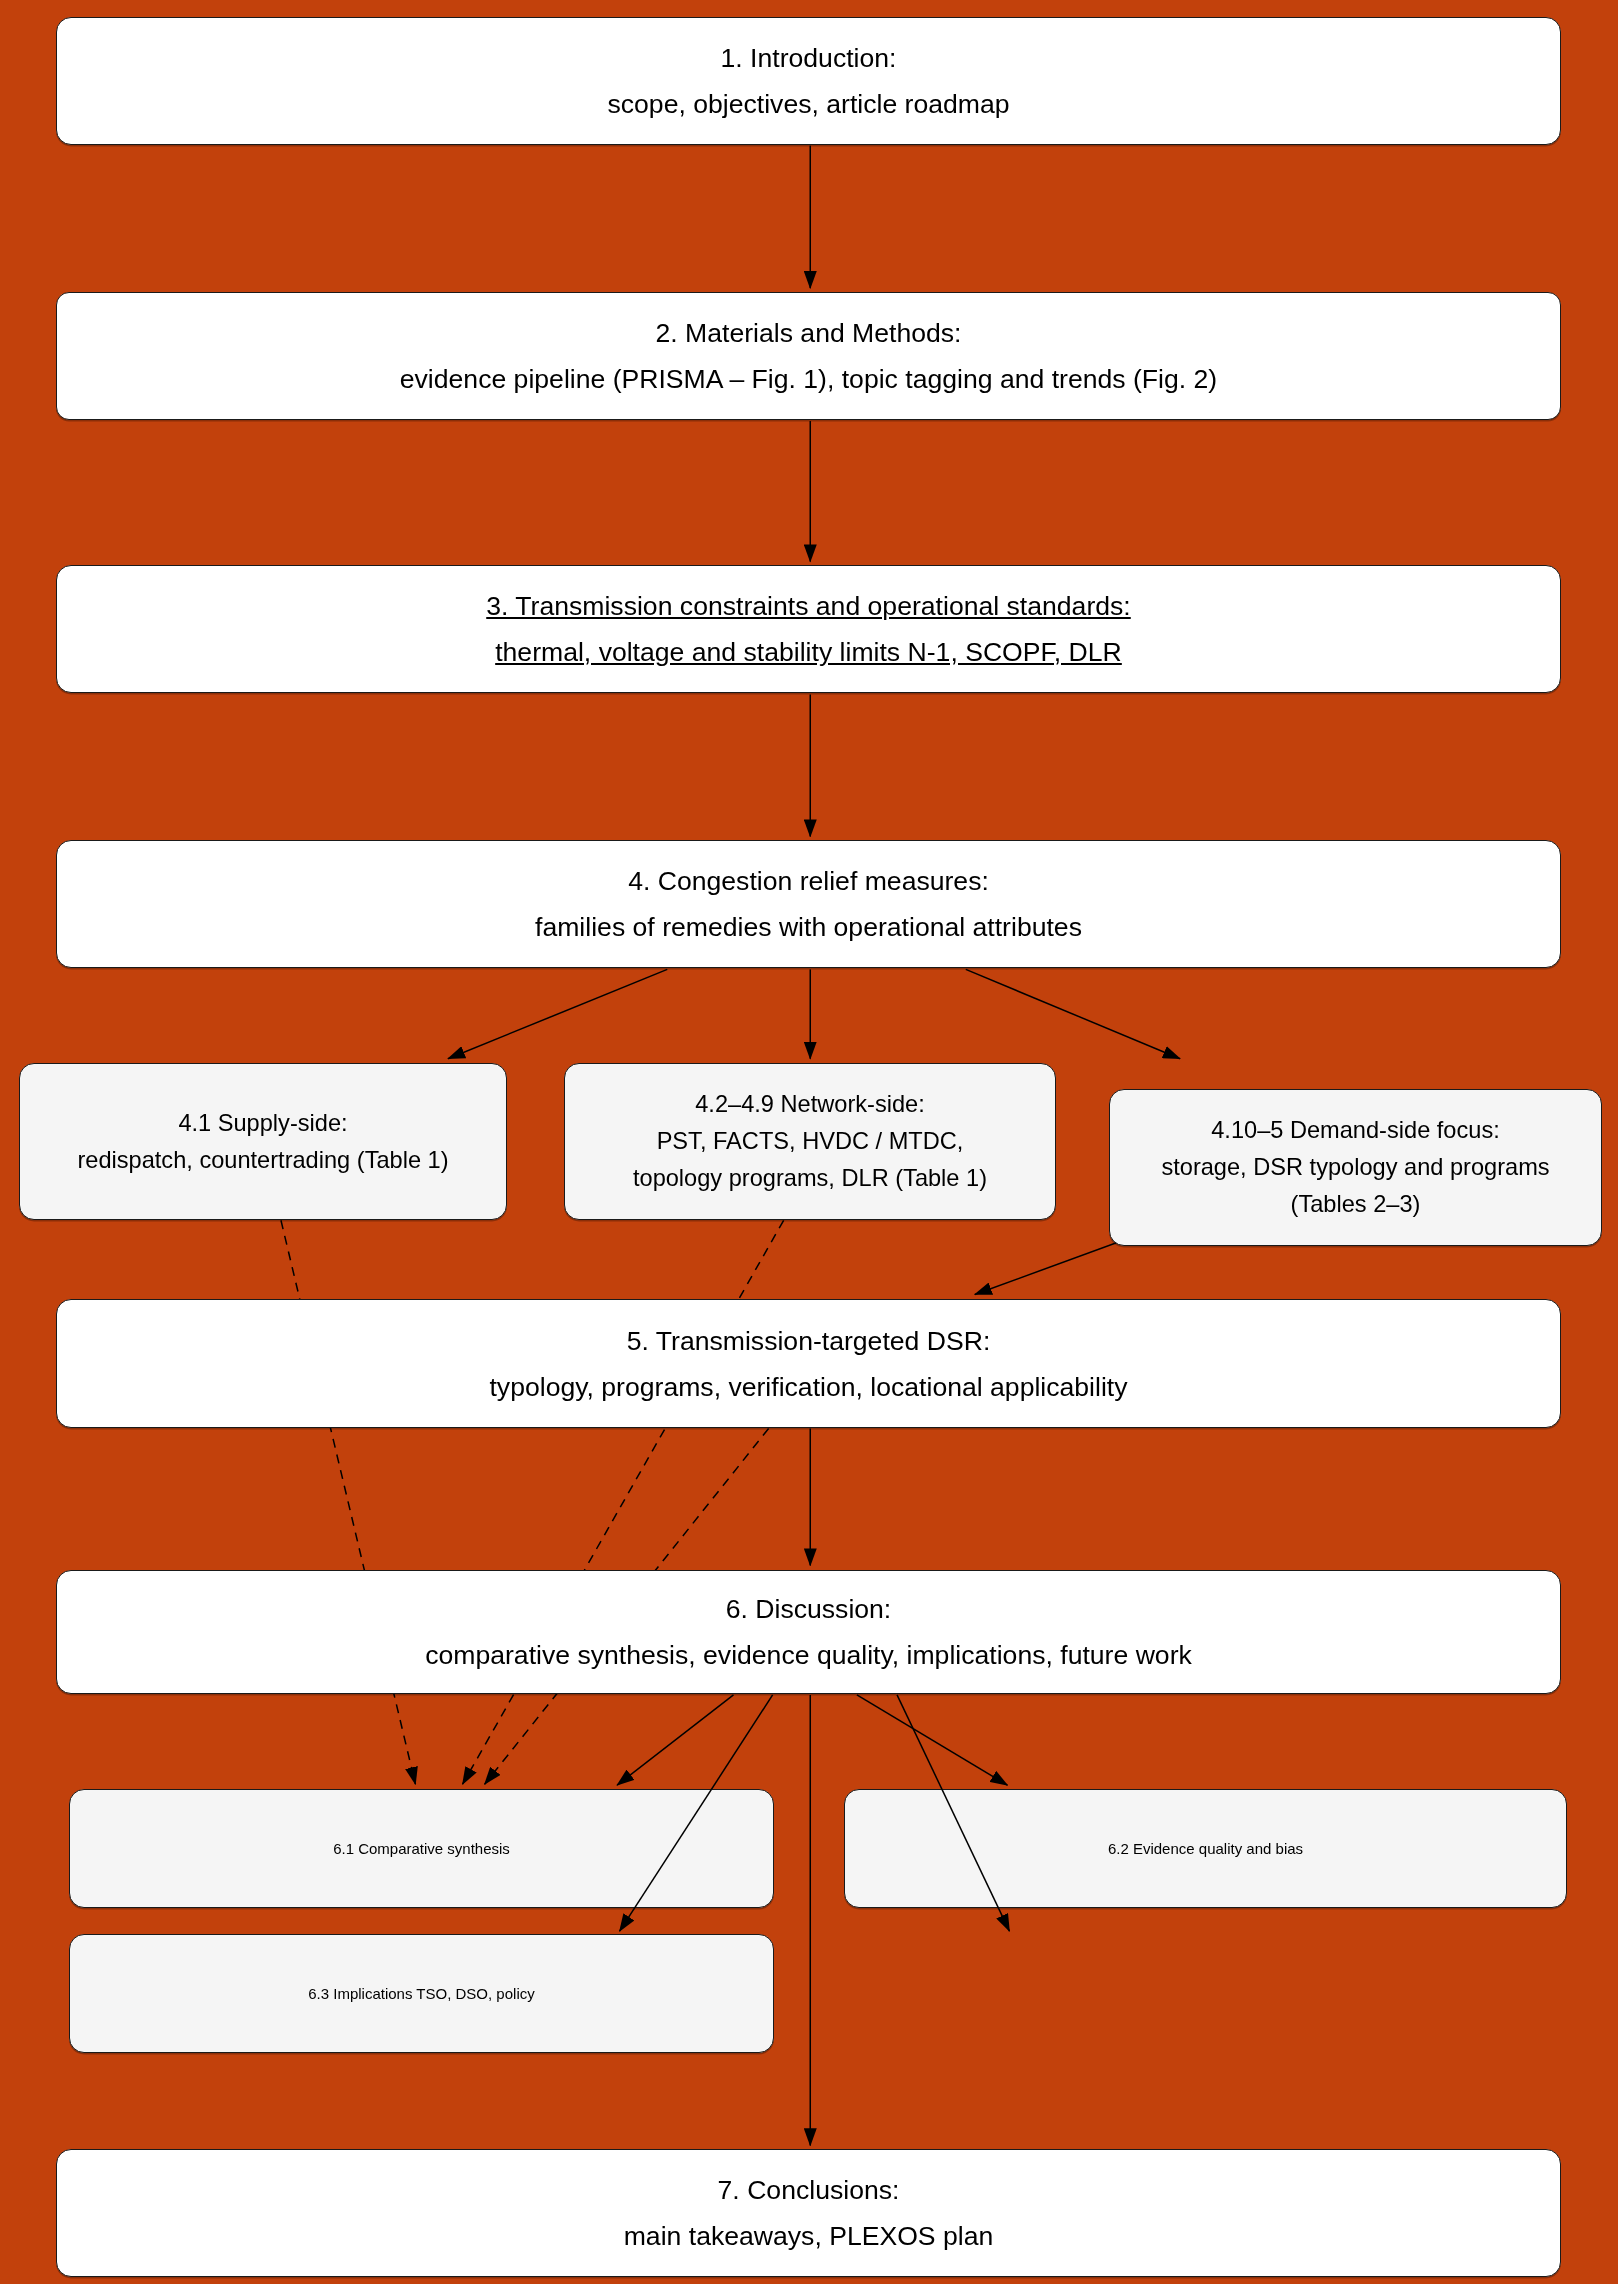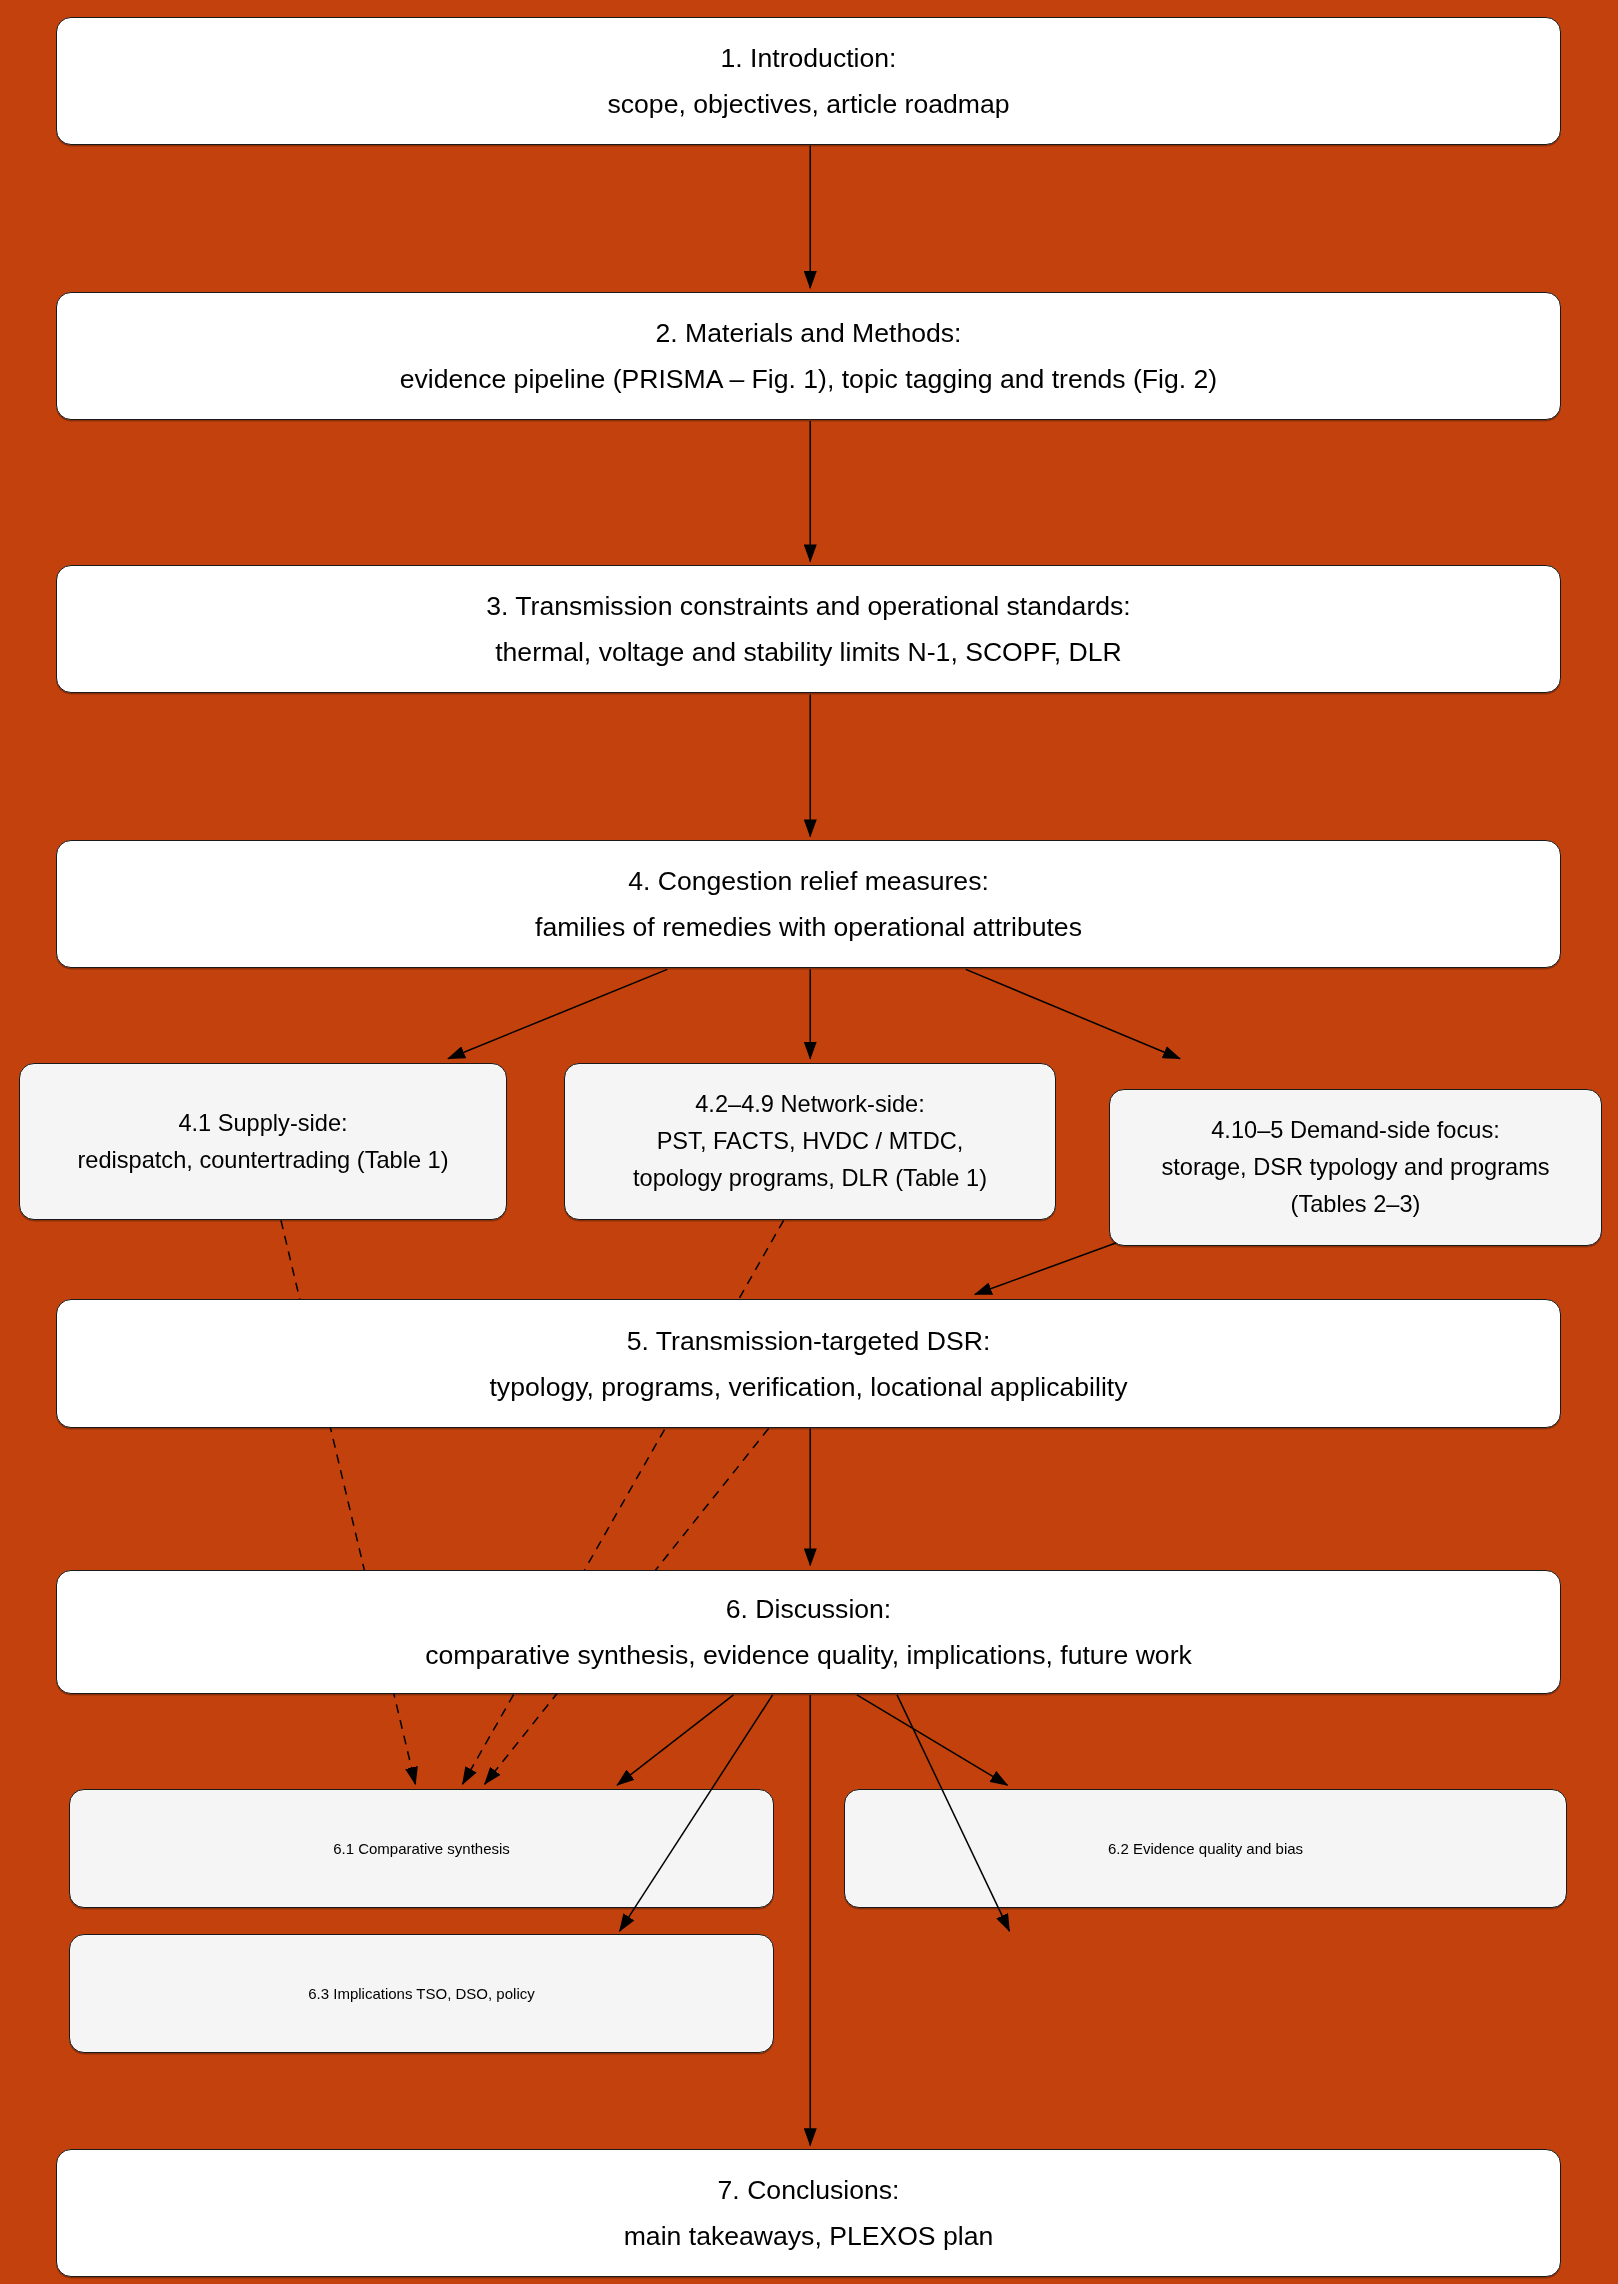--- a/index.html
+++ b/index.html
@@ -62,26 +62,26 @@
     <line class="edge dashed" x1="1562" y1="2432" x2="922" y2="3556" marker-end="url(#ah-back)"></line>
     <line class="edge dashed" x1="1532" y1="2847" x2="966" y2="3556" marker-end="url(#ah-back)"></line>
     <line class="edge" x1="1615" y1="2847" x2="1615" y2="3120" marker-end="url(#ah-back)"></line>
   </svg>
 
   <div class="node main" style="left:56px; top:16.6px; width:1505px; height:128px;">
       <div class="nline">1. Introduction:</div>
       <div class="nline">scope, objectives, article roadmap</div>
     </div>
 
-  <div class="node main" style="left:56px; top:292px; width:1505px; height:128px;">
+  <div class="node main" style="left:56px; top:292px; width:1505px; height:128px;border-radius:13px;">
       <div class="nline">2. Materials and Methods:</div>
       <div class="nline">evidence pipeline (PRISMA – Fig. 1), topic tagging and trends (Fig. 2)</div>
     </div>
 
-  <div class="node main" style="left:56px; top:565px; width:1505px; height:128px;">
+  <div class="node main" style="left:56px; top:565px; width:1505px; height:128px;text-decoration:underline;">
       <div class="nline">3. Transmission constraints and operational standards:</div>
       <div class="nline">thermal, voltage and stability limits N-1, SCOPF, DLR</div>
     </div>
 
   <div class="node main" style="left:56px; top:840px; width:1505px; height:128px;">
       <div class="nline">4. Congestion relief measures:</div>
       <div class="nline">families of remedies with operational attributes</div>
     </div>
 
   <div class="node sub gray" style="left:19px; top:1063px; width:488px; height:157px;">

